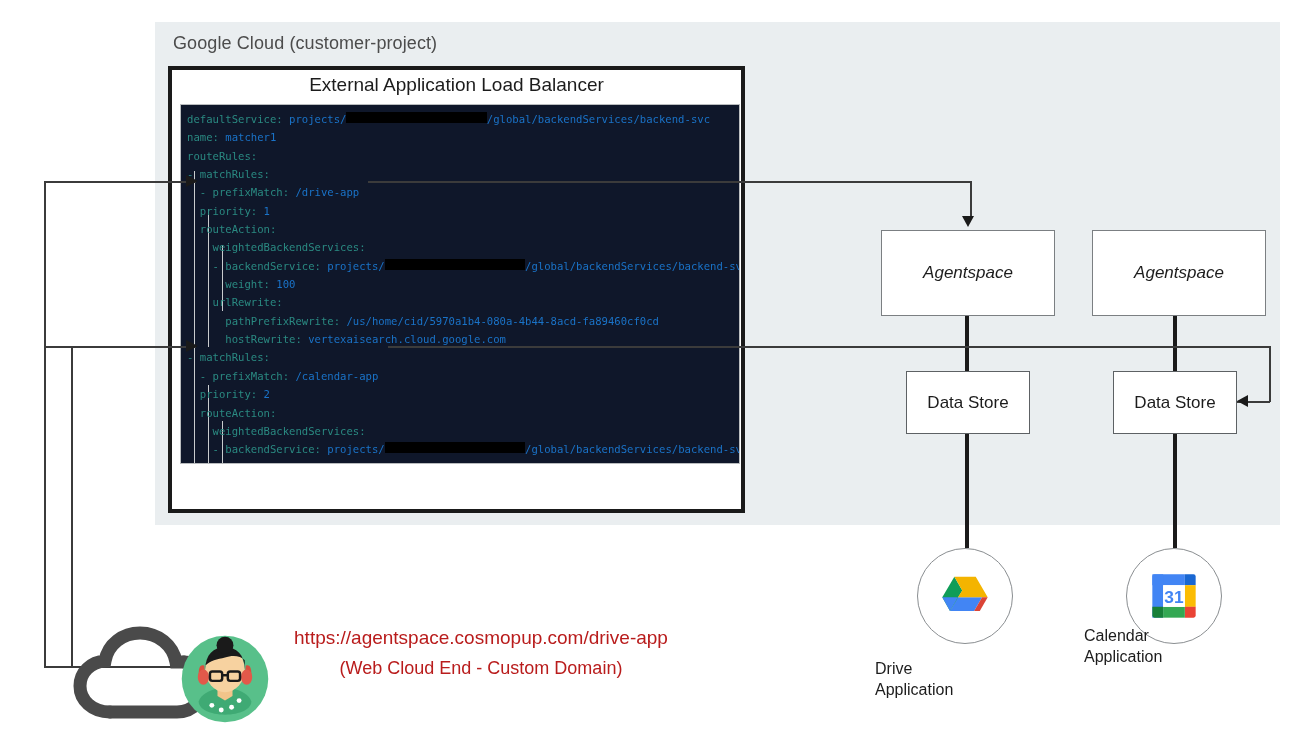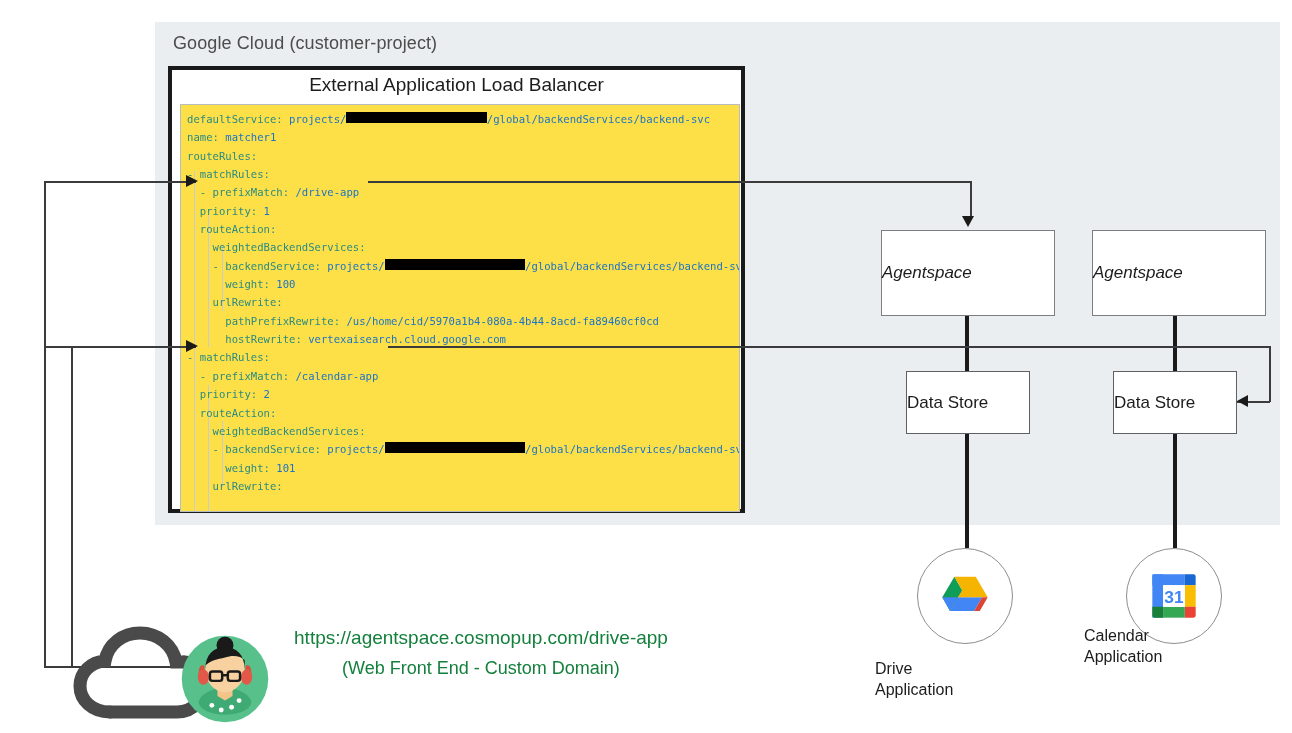--- a/index.html
+++ b/index.html
@@ -59,22 +59,22 @@
     color: #1c1c1c;
     white-space: nowrap;
   }
 
   
   .yaml-panel {
     position: absolute;
     left: 180px;
     top: 104px;
     width: 560px;
-    height: 408px;
-    background: #fde047;
+    height: 360px;
+    background: #0f172a;
     border: 1px solid #b9bcbe;
     box-sizing: border-box;
     overflow: hidden;
   }
   .yaml-code {
     position: absolute;
     left: 6px;
     top: 5px;
     font-family: "DejaVu Sans Mono", monospace;
     font-size: 10.6px;
@@ -100,20 +100,21 @@
   }
 
   
   .node-box {
     position: absolute;
     background: #ffffff;
     border: 1.5px solid #7b7f82;
     box-sizing: border-box;
     display: flex;
     align-items: center;
+    justify-content: center;
     font-size: 17px;
     color: #1c1c1c;
     white-space: nowrap;
   }
   .node-box.agentspace { font-style: italic; }
   .node-box.datastore { font-size: 17px; border-color: #5d6164; }
 
   
   .lineH, .lineV {
     position: absolute;
@@ -152,21 +153,21 @@
 
   
   .url-block {
     position: absolute;
     left: 281px;
     top: 622px;
     width: 400px;
     text-align: center;
     font-size: 19px;
     line-height: 31px;
-    color: #15803d;
+    color: #b91c1c;
     white-space: nowrap;
   }
   .url-block .sub { font-size: 18px; }
 </style>
 </head>
 <body>
 
 <div class="canvas">
 
   <div class="cloud-panel"></div>
@@ -249,21 +250,21 @@
       <ellipse cx="27" cy="48" rx="6" ry="8" fill="#e2594a"></ellipse>
       <ellipse cx="73" cy="48" rx="6" ry="8" fill="#e2594a"></ellipse>
       <rect x="34" y="42" width="13" height="10" rx="2.5" fill="none" stroke="#1a1a1a" stroke-width="2.6"></rect>
       <rect x="53" y="42" width="13" height="10" rx="2.5" fill="none" stroke="#1a1a1a" stroke-width="2.6"></rect>
       <line x1="47" y1="46" x2="53" y2="46" stroke="#1a1a1a" stroke-width="2.6"></line>
     </g>
   </svg>
 
   <div class="url-block">
     <div>https://agentspace.cosmopup.com/drive-app</div>
-    <div class="sub">(Web Front End - Custom Domain)</div>
+    <div class="sub">(Web Cloud End - Custom Domain)</div>
   </div>
 
   <div class="app-circle" style="left:917px; top:548px;"></div>
   <svg style="position:absolute; left:940px; top:571px; width:50px; height:50px;" viewBox="0 0 48 48">
     <path d="M9.6,38.4 L17.2,25.3 L40.4,25.3 L32.8,38.4 Z" fill="#4285f4"></path>
     <path d="M9.6,38.4 L2.2,25.3 L13.8,5.5 L21.4,18.6 Z" fill="#0f9d58"></path>
     <path d="M40.4,25.3 L17.2,25.3 L21.4,18.6 L13.8,5.5 L34.3,5.5 L45.8,25.3 Z" fill="#f4b400"></path>
     <path d="M32.8,38.4 L40.4,25.3 L45.8,25.3 L38.2,38.4 Z" fill="#db4437"></path>
     <path d="M2.2,25.3 L9.6,38.4 L17.2,25.3 Z" fill="#4285f4"></path>
   </svg>

